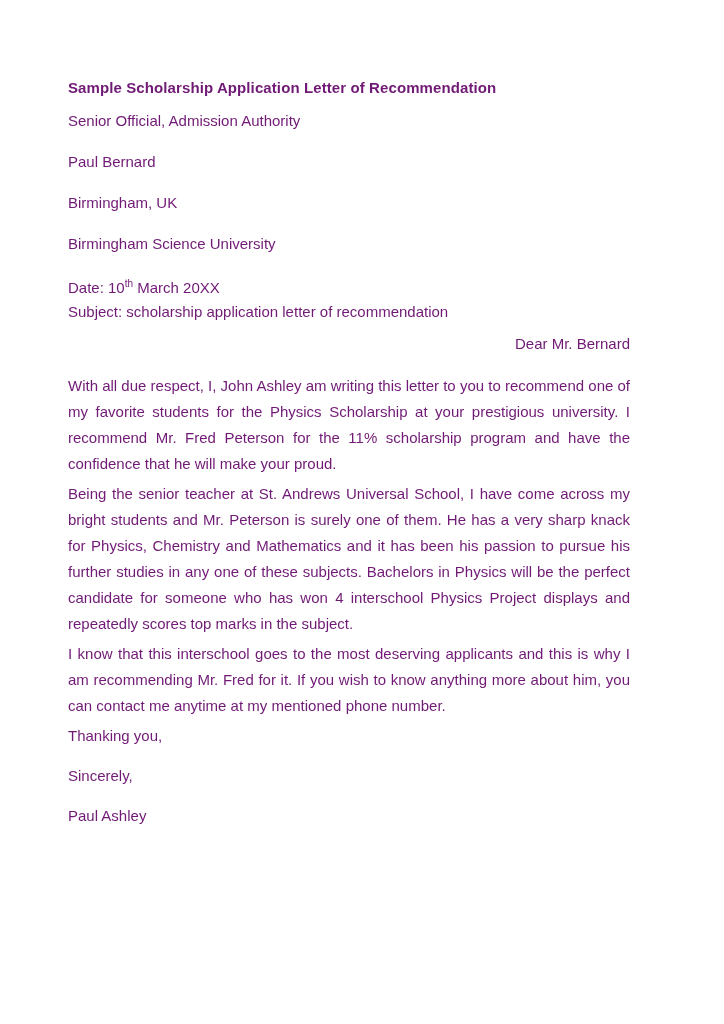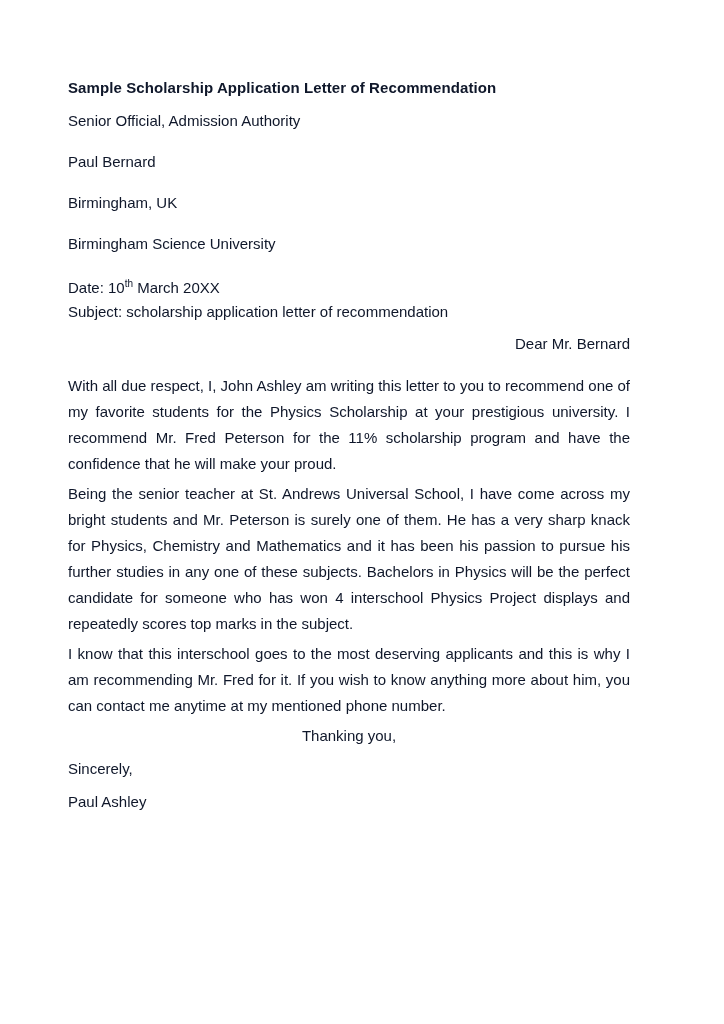--- a/index.html
+++ b/index.html
@@ -7,21 +7,21 @@
     padding: 0;
     background: #ffffff;
   }
   .page {
     position: relative;
     width: 724px;
     height: 1020px;
     background: #ffffff;
     overflow: hidden;
     font-family: "Liberation Sans", "DejaVu Sans", sans-serif;
-    color: #0f172a;
+    color: #701a75;
     box-sizing: border-box;
   }
   .content {
     position: absolute;
     top: 78px;
     left: 68px;
     right: 94px;
     font-size: 15px;
   }
   .title {
@@ -56,24 +56,23 @@
     text-align: justify;
     line-height: 26px;
     margin: 0 0 4px 0;
   }
   .closing-line {
     line-height: 17px;
     margin: 24px 0 0 0;
   }
   .closing-line.first {
     margin-top: 8px;
-    text-align: center;
   }
   .closing-line + .closing-line {
-    margin-top: 16px;
+    margin-top: 23px;
   }
 </style>
 </head>
 <body>
 
 <div class="page">
   <div class="content">
 
     <p class="title">Sample Scholarship Application Letter of Recommendation</p>
 

